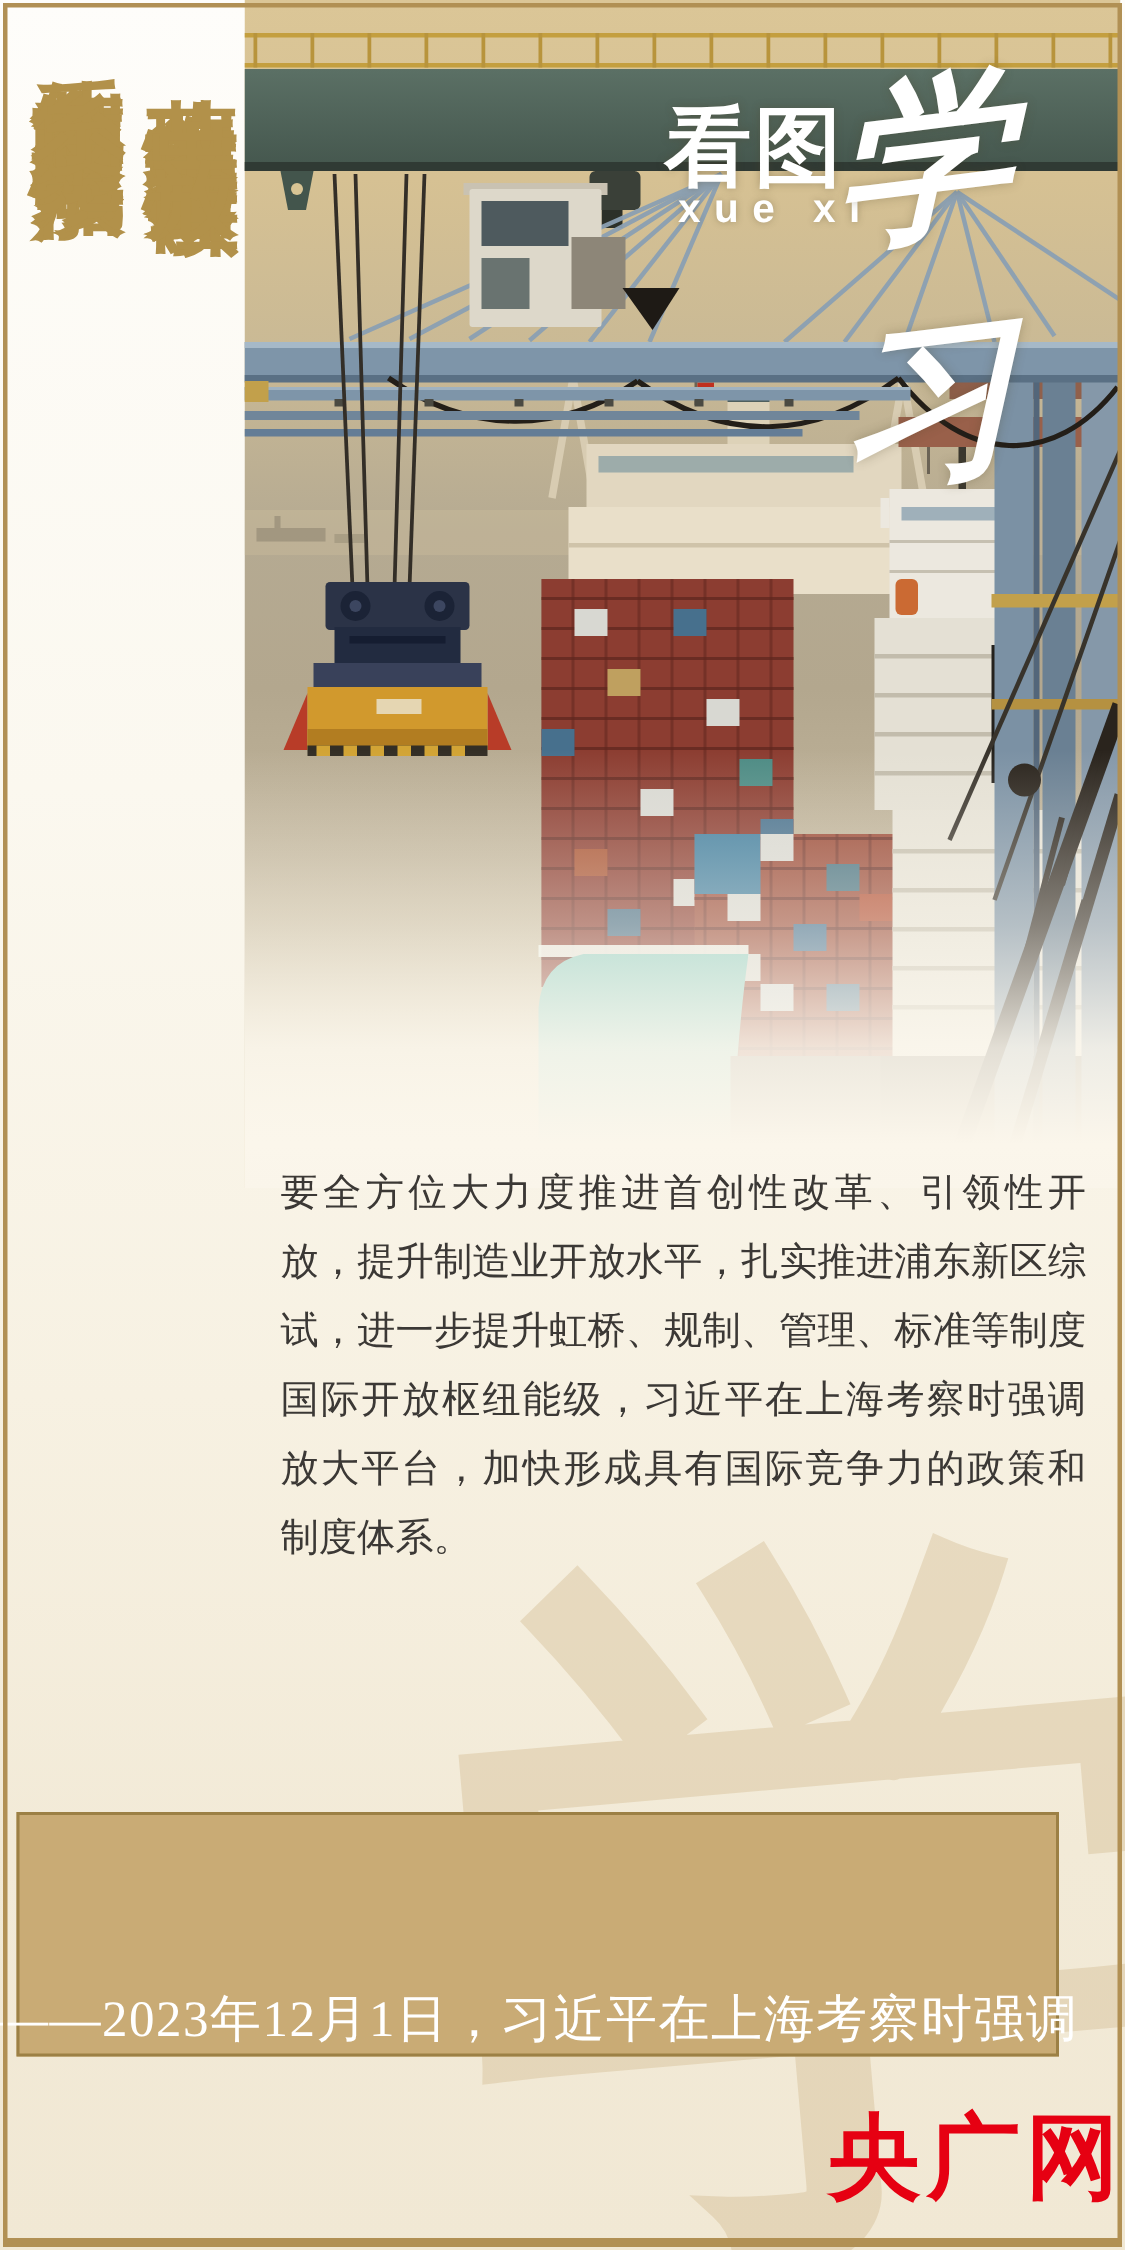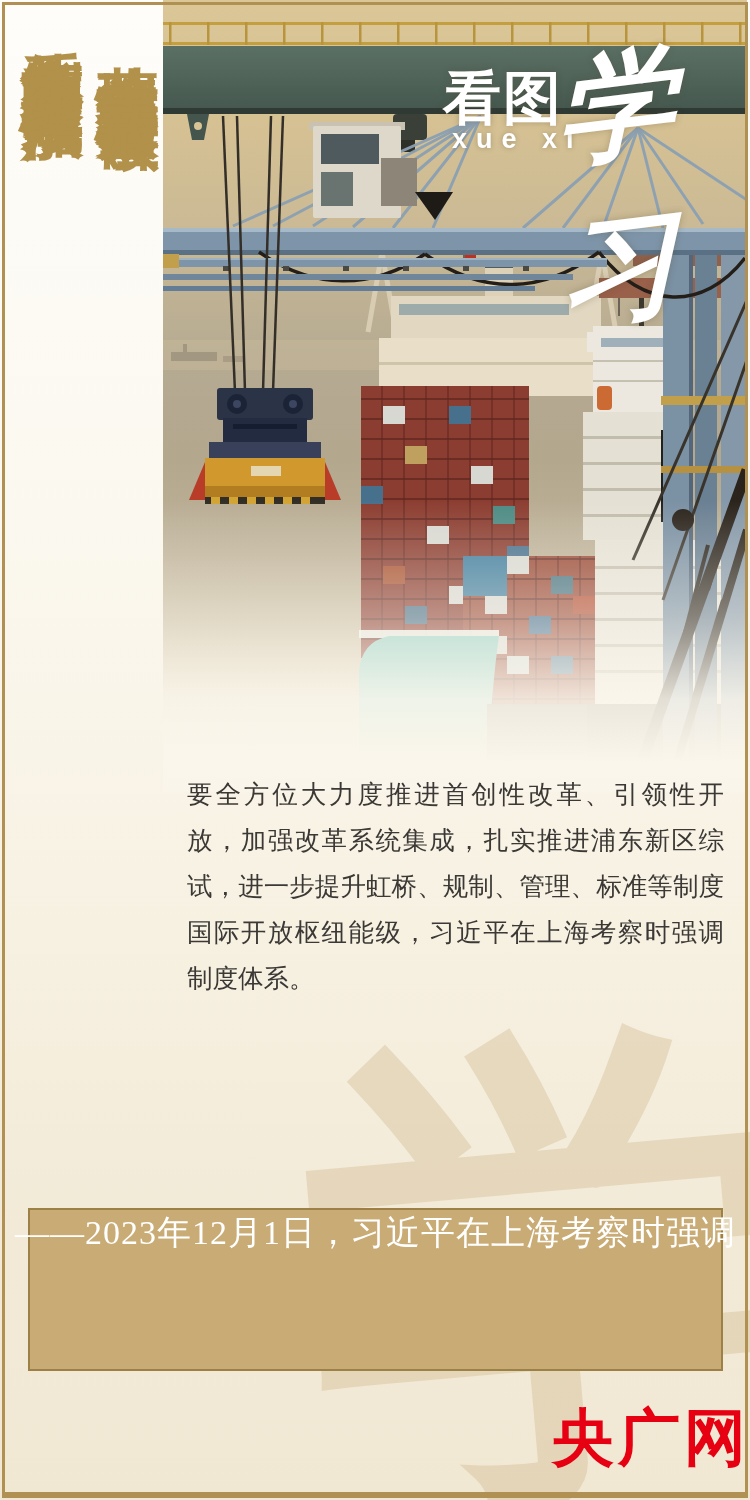--- a/index.html
+++ b/index.html
@@ -60,24 +60,24 @@
     z-index:5;
   }
   .body-line{
     text-align:justify;text-align-last:justify;
     -moz-text-align-last:justify;text-justify:inter-character;
     white-space:nowrap;
   }
   .body-line.last{text-align-last:left;}
   
   .quote-box{
-    position:absolute;left:28px;top:1208px;width:695px;height:163px;
+    position:absolute;left:11px;top:1208px;width:695px;height:163px;
     box-sizing:border-box;
     background:#c9ab75;border:2px solid #9c8045;
-    display:flex;align-items:flex-start;justify-content:center;
+    display:flex;align-items:flex-end;justify-content:center;
     z-index:5;
   }
   .quote-text{
     color:#fff;font-size:34px;letter-spacing:1px;white-space:nowrap;
   }
   
   .watermark{
     position:absolute;right:-55px;top:1025px;
     font-size:500px;line-height:1;font-weight:700;
     color:#cbb080;opacity:.32;
@@ -354,23 +354,24 @@
     <div class="brand-script">学习</div>
   </div>
 
   <div class="headline">
     <div class="col">要全方位大力度推进首创性改革　引领性开放</div>
     <div class="col">加快形成具有国际竞争力的政策和制度体系</div>
   </div>
 
   <div class="body-text">
     <div class="body-line">要全方位大力度推进首创性改革、引领性开</div>
-    <div class="body-line">放，加强改革系统集成，扎实推进浦东新区综</div>
+    <div class="body-line">放，提升制造业开放水平，扎实推进浦东新区综</div>
     <div class="body-line">试，进一步提升虹桥、规制、管理、标准等制度</div>
     <div class="body-line">国际开放枢纽能级，习近平在上海考察时强调</div>
+    <div class="body-line">放大平台，加快形成具有国际竞争力的政策和</div>
     <div class="body-line last">制度体系。</div>
   </div>
 
   <div class="quote-box">
     <div class="quote-text">——2023年12月1日，习近平在上海考察时强调</div>
   </div>
 
   <div class="footer-logo">央广网</div>
 
   <div class="frame"></div>

